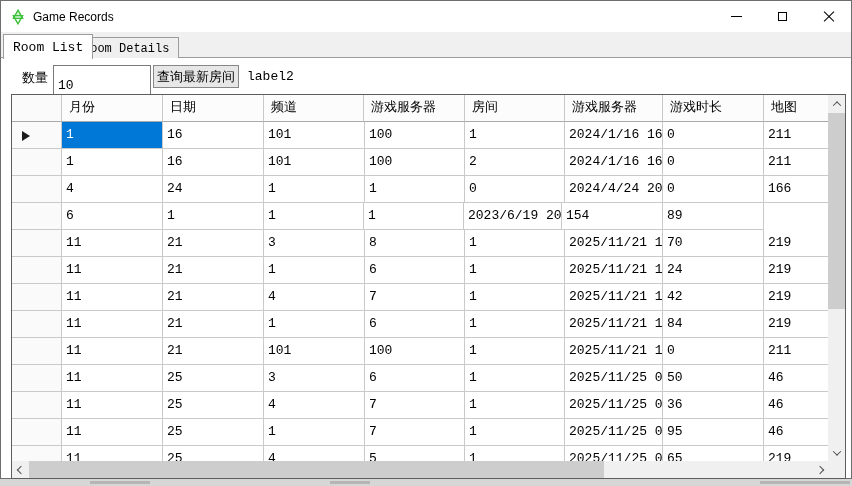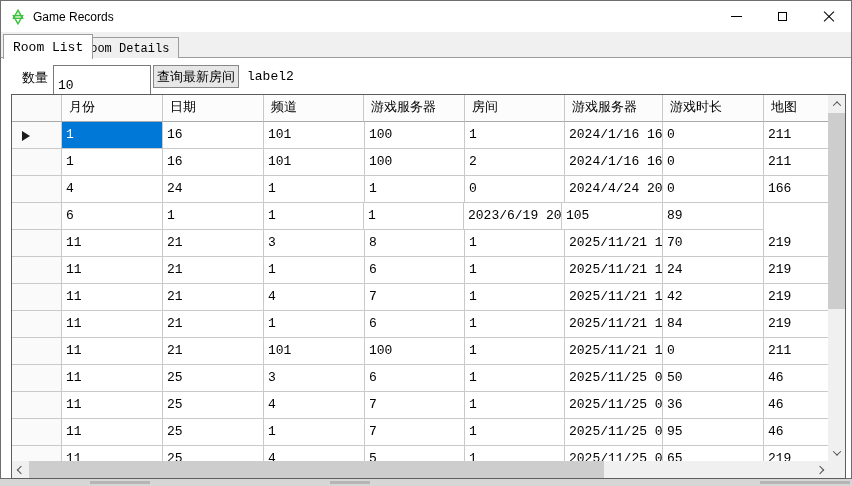--- a/index.html
+++ b/index.html
@@ -178,21 +178,21 @@
                 <div class="g-cell" style="width: 101px;">0</div>
                 <div class="g-cell" style="width: 101px;">166</div>
               </div>
               <div class="g-row">
                 <div class="g-rowhead" style="width: 50px;"></div>
                 <div class="g-cell" style="width: 101px;">6</div>
                 <div class="g-cell" style="width: 101px;">1</div>
                 <div class="g-cell" style="width: 100px;">1</div>
                 <div class="g-cell" style="width: 100px;">1</div>
                 <div class="g-cell" style="width: 98px;">2023/6/19 20:22</div>
-                <div class="g-cell" style="width: 101px;">105</div>
+                <div class="g-cell" style="width: 101px;">154</div>
                 <div class="g-cell" style="width: 101px;">89</div>
               </div>
               <div class="g-row">
                 <div class="g-rowhead" style="width: 50px;"></div>
                 <div class="g-cell" style="width: 101px;">11</div>
                 <div class="g-cell" style="width: 101px;">21</div>
                 <div class="g-cell" style="width: 101px;">3</div>
                 <div class="g-cell" style="width: 100px;">8</div>
                 <div class="g-cell" style="width: 100px;">1</div>
                 <div class="g-cell" style="width: 98px;">2025/11/21 1...</div>

